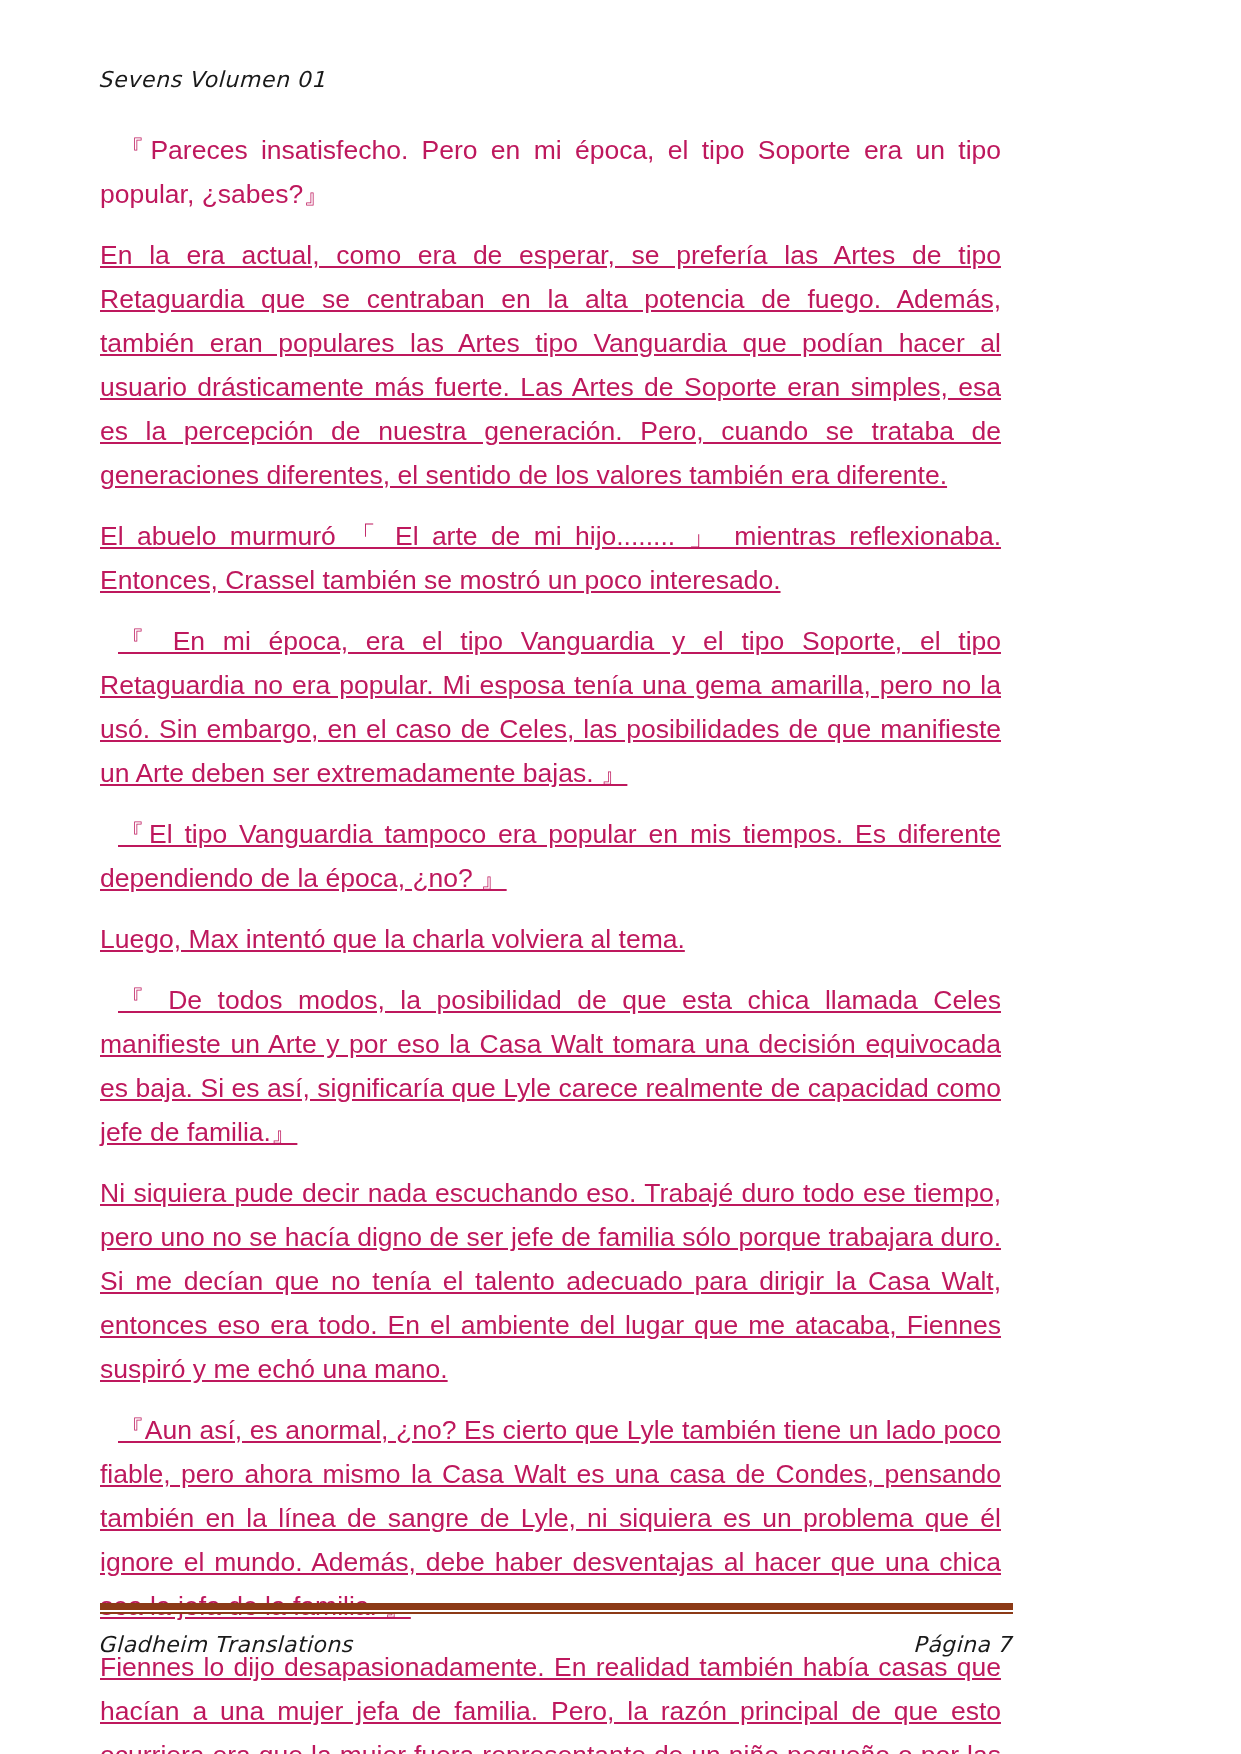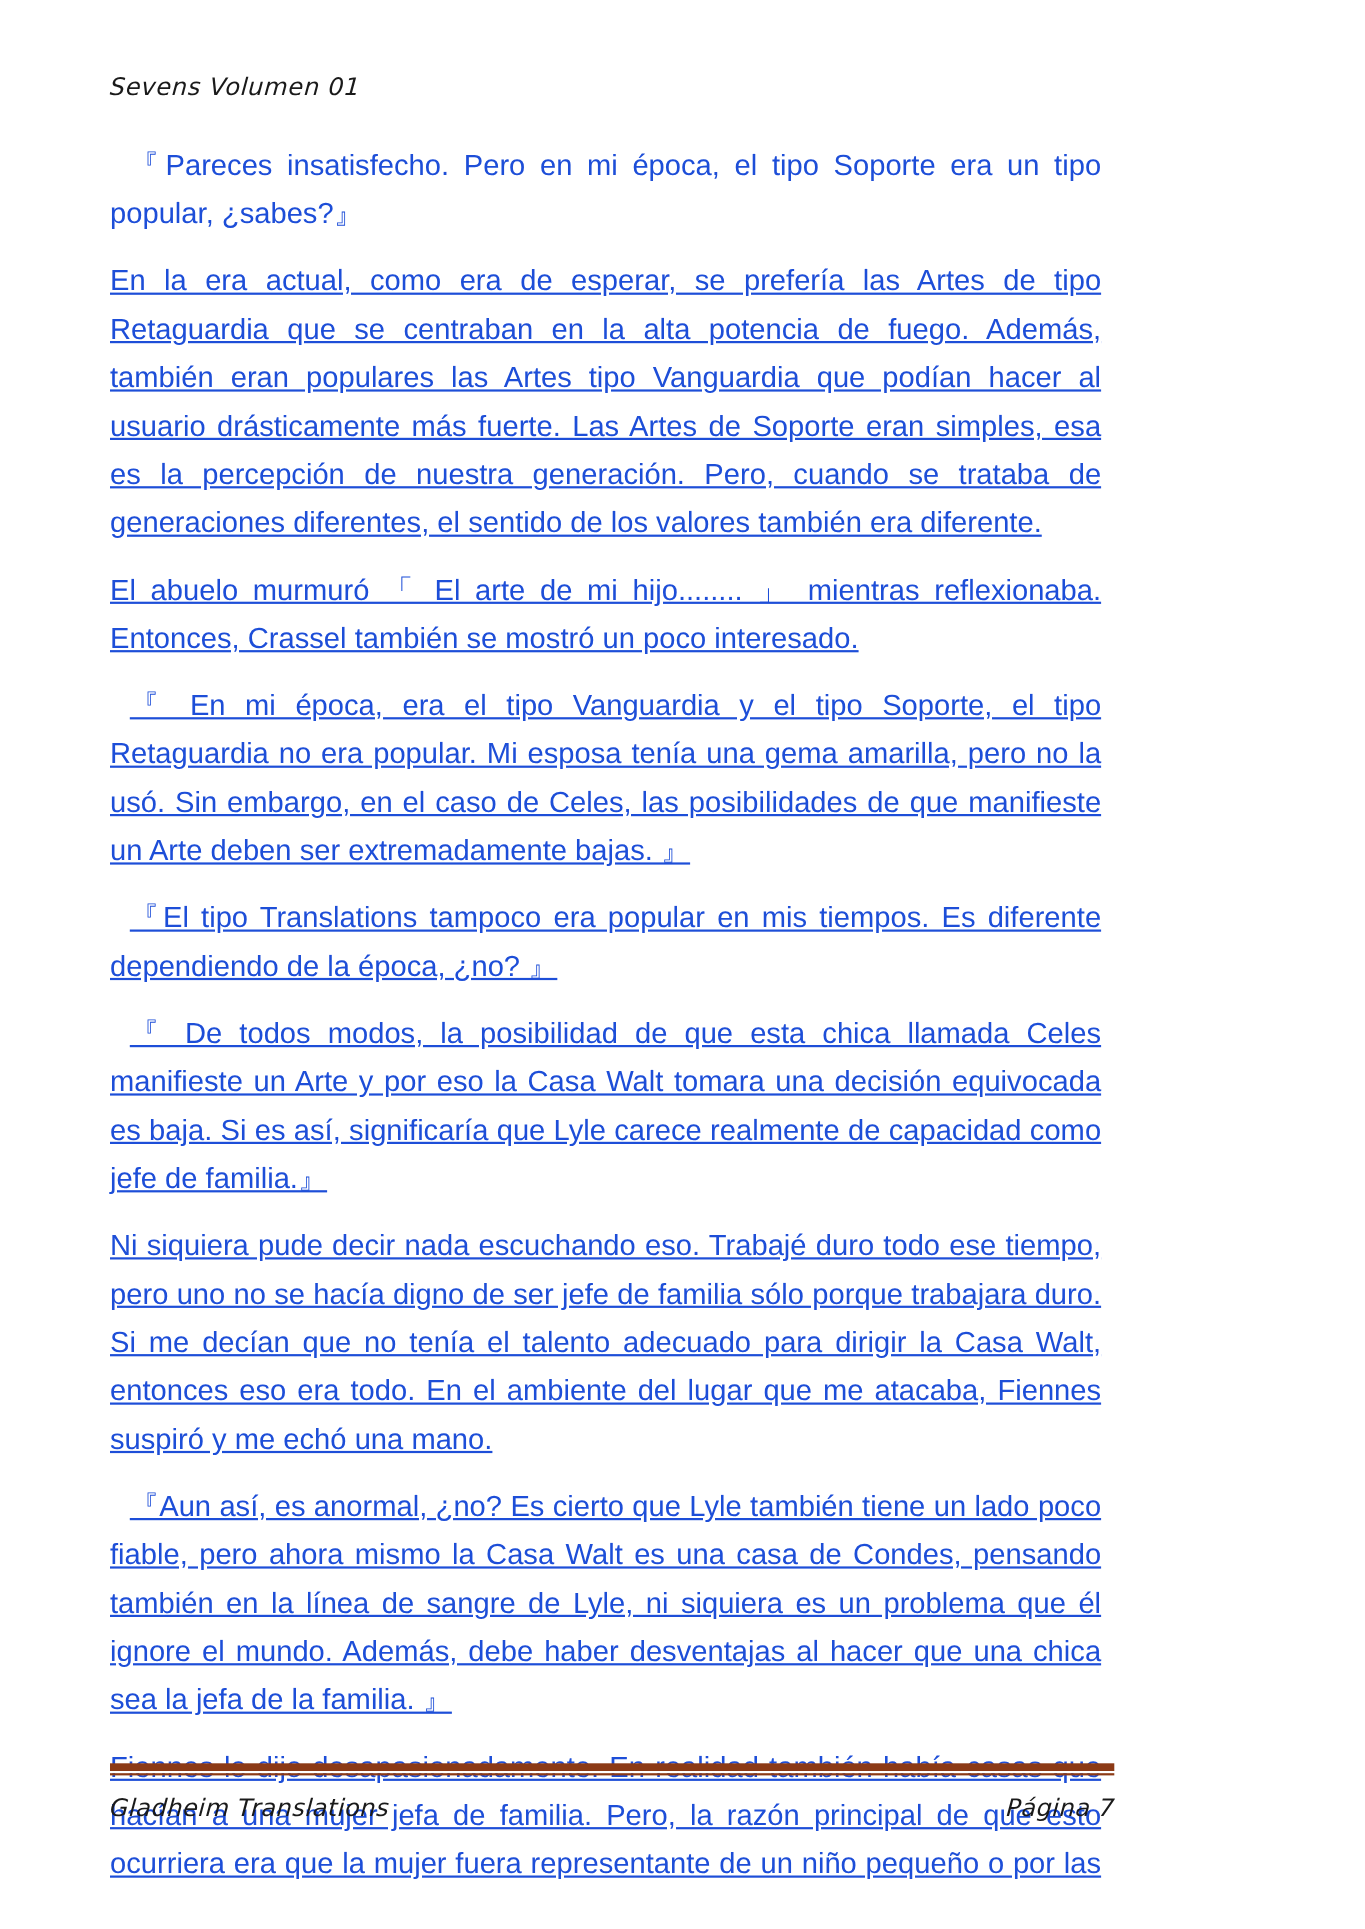--- a/index.html
+++ b/index.html
@@ -48,21 +48,21 @@
     top: 128px;
     left: 100px;
     width: 913px;
   }
 
   .para {
     margin: 0 12px 0px 0;
     font-family: "Liberation Sans", sans-serif;
     font-size: 26.5px;
     line-height: 44px;
-    color: #1d4ed8;
+    color: #be185d;
     text-align: justify;
     text-justify: inter-word;
     -webkit-hyphens: none;
     hyphens: none;
     word-spacing: 0px;
   }
 
   .para + .para {
     margin-top: 17px;
     text-decoration: underline;
@@ -138,21 +138,22 @@
 
   <div class="page-header">
     <span class="header-title">Sevens Volumen 01</span>
   </div>
 
   <div class="content">
     <p class="para indent">『Pareces insatisfecho. Pero en mi época, el tipo Soporte era un tipo popular, ¿sabes?』</p>
     <p class="para">En la era actual, como era de esperar, se prefería las Artes de tipo Retaguardia que se centraban en la alta potencia de fuego. Además, también eran populares las Artes tipo Vanguardia que podían hacer al usuario drásticamente más fuerte. Las Artes de Soporte eran simples, esa es la percepción de nuestra generación. Pero, cuando se trataba de generaciones diferentes, el sentido de los valores también era diferente.</p>
     <p class="para">El abuelo murmuró 「 El arte de mi hijo........ 」 mientras reflexionaba. Entonces, Crassel también se mostró un poco interesado.</p>
     <p class="para indent">『 En mi época, era el tipo Vanguardia y el tipo Soporte, el tipo Retaguardia no era popular. Mi esposa tenía una gema amarilla, pero no la usó. Sin embargo, en el caso de Celes, las posibilidades de que manifieste un Arte deben ser extremadamente bajas. 』</p>
-    <p class="para indent">『El tipo Translations tampoco era popular en mis tiempos. Es diferente dependiendo de la época, ¿no? 』</p>
+    <p class="para indent">『El tipo Vanguardia tampoco era popular en mis tiempos. Es diferente dependiendo de la época, ¿no? 』</p>
+    <p class="para">Luego, Max intentó que la charla volviera al tema.</p>
     <p class="para indent">『 De todos modos, la posibilidad de que esta chica llamada Celes manifieste un Arte y por eso la Casa Walt tomara una decisión equivocada es baja. Si es así, significaría que Lyle carece realmente de capacidad como jefe de familia.』</p>
     <p class="para">Ni siquiera pude decir nada escuchando eso. Trabajé duro todo ese tiempo, pero uno no se hacía digno de ser jefe de familia sólo porque trabajara duro. Si me decían que no tenía el talento adecuado para dirigir la Casa Walt, entonces eso era todo. En el ambiente del lugar que me atacaba, Fiennes suspiró y me echó una mano.</p>
     <p class="para indent">『Aun así, es anormal, ¿no? Es cierto que Lyle también tiene un lado poco fiable, pero ahora mismo la Casa Walt es una casa de Condes, pensando también en la línea de sangre de Lyle, ni siquiera es un problema que él ignore el mundo. Además, debe haber desventajas al hacer que una chica sea la jefa de la familia. 』</p>
     <p class="para full-justify">Fiennes lo dijo desapasionadamente. En realidad también había casas que hacían a una mujer jefa de familia. Pero, la razón principal de que esto ocurriera era que la mujer fuera representante de un niño pequeño o por las</p>
   </div>
 
   <div class="footer-rule">
     <div class="bar-thick" style="background: rgb(140, 58, 22);"></div>
     <div class="bar-gap"></div>
     <div class="bar-thin" style="background: rgb(140, 58, 22);"></div>

